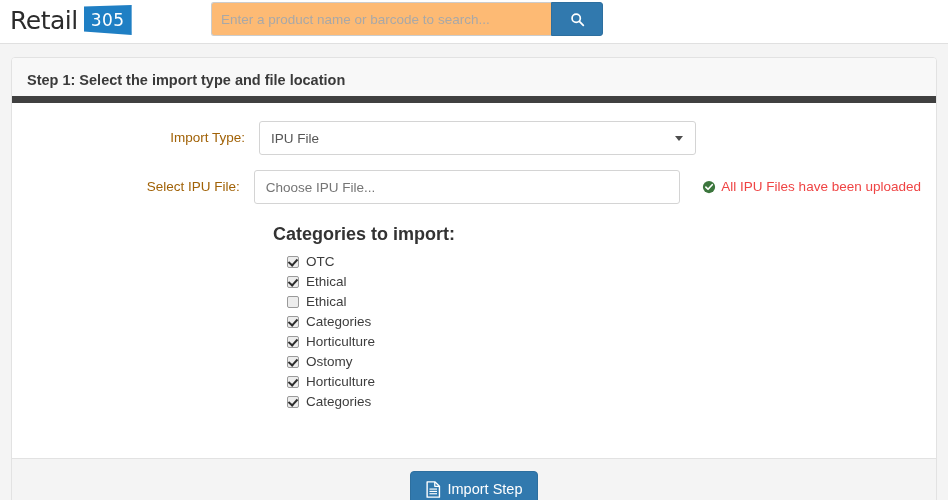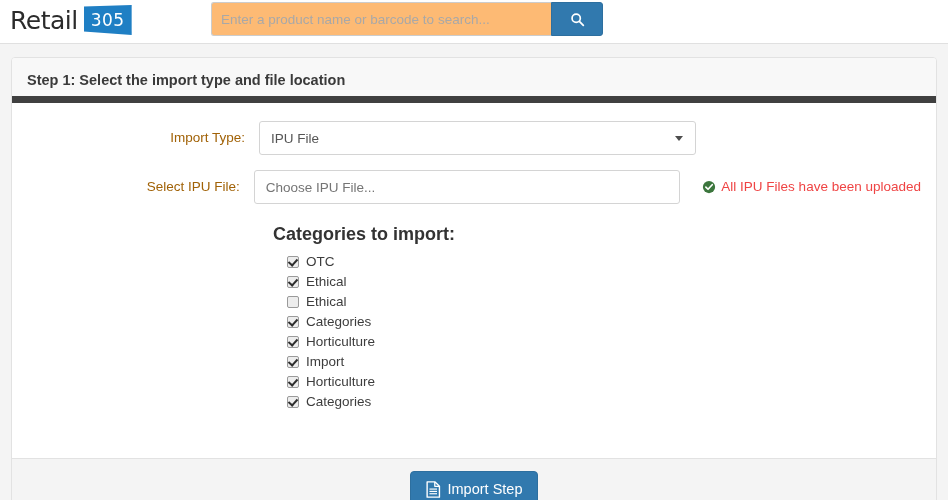--- a/index.html
+++ b/index.html
@@ -353,21 +353,21 @@
         </label>
 
         <label class="cat-item">
           <span class="cb checked"></span>
           <span class="cat-label">Horticulture</span>
         </label>
 
 
         <label class="cat-item">
           <span class="cb checked"></span>
-          <span class="cat-label">Import</span>
+          <span class="cat-label">Ostomy</span>
         </label>
 
         <label class="cat-item">
           <span class="cb checked"></span>
           <span class="cat-label">Horticulture</span>
         </label>
 
         <label class="cat-item">
           <span class="cb checked"></span>
           <span class="cat-label">Categories</span>

